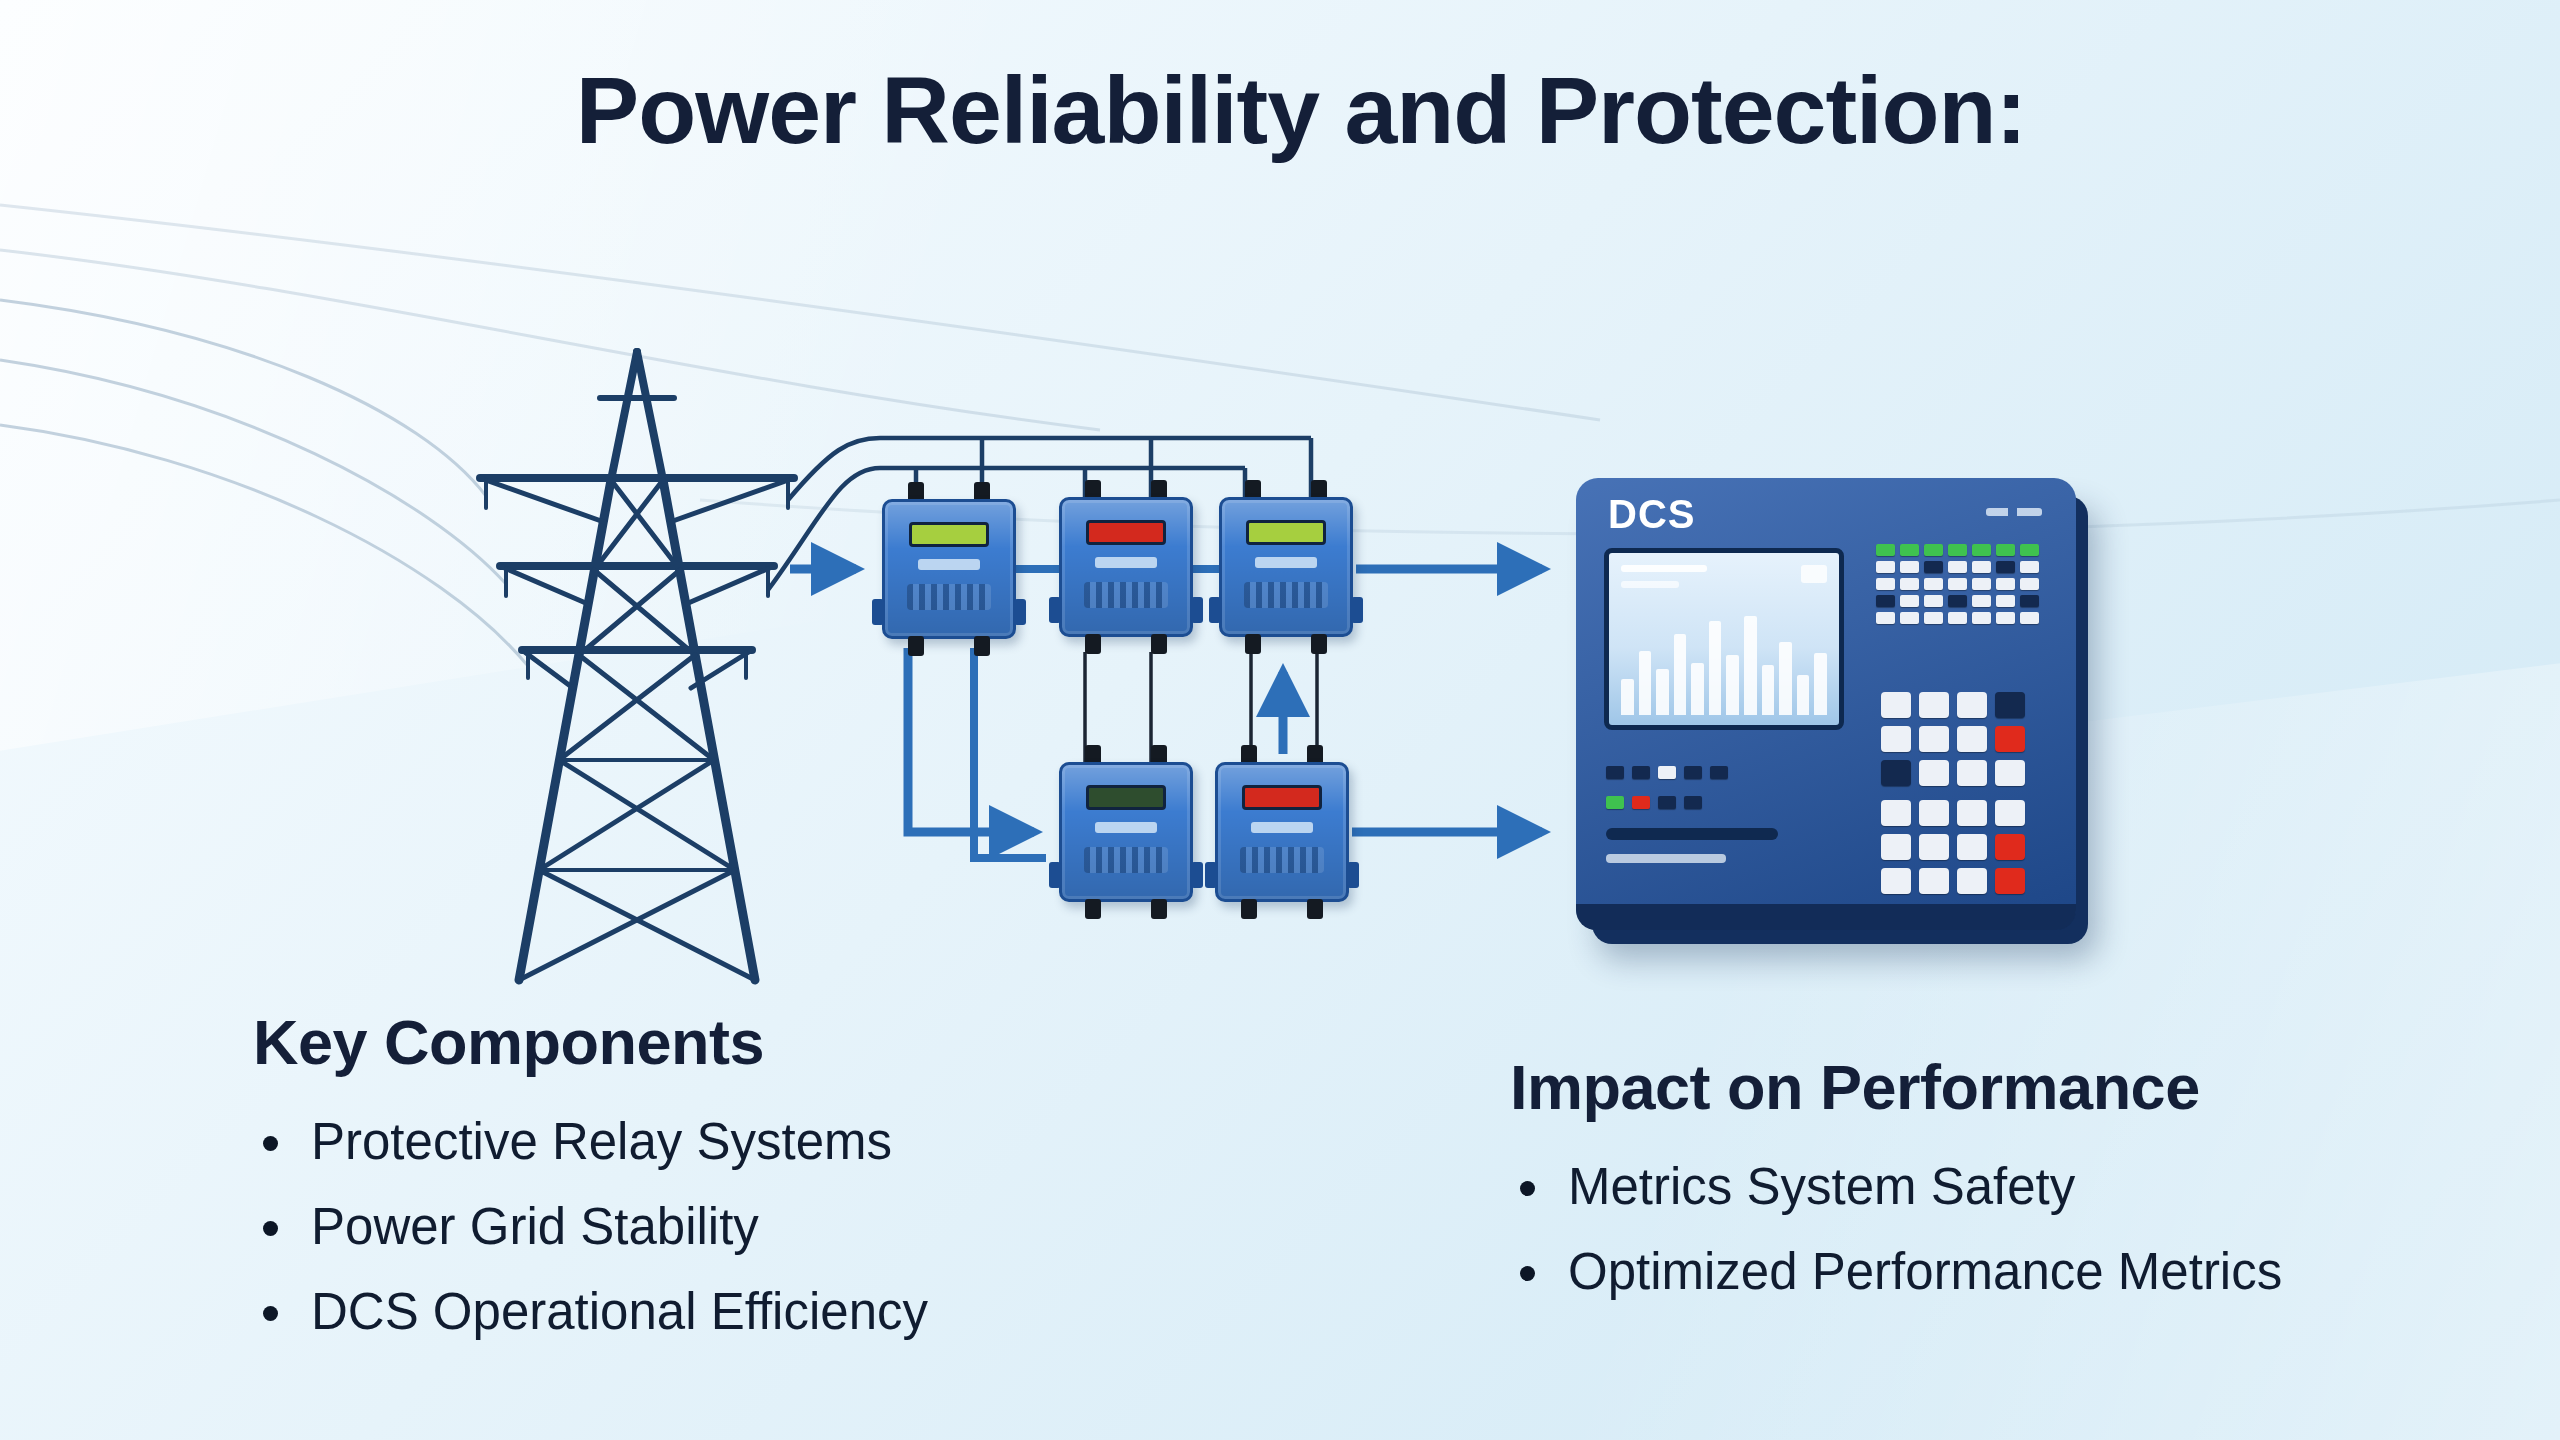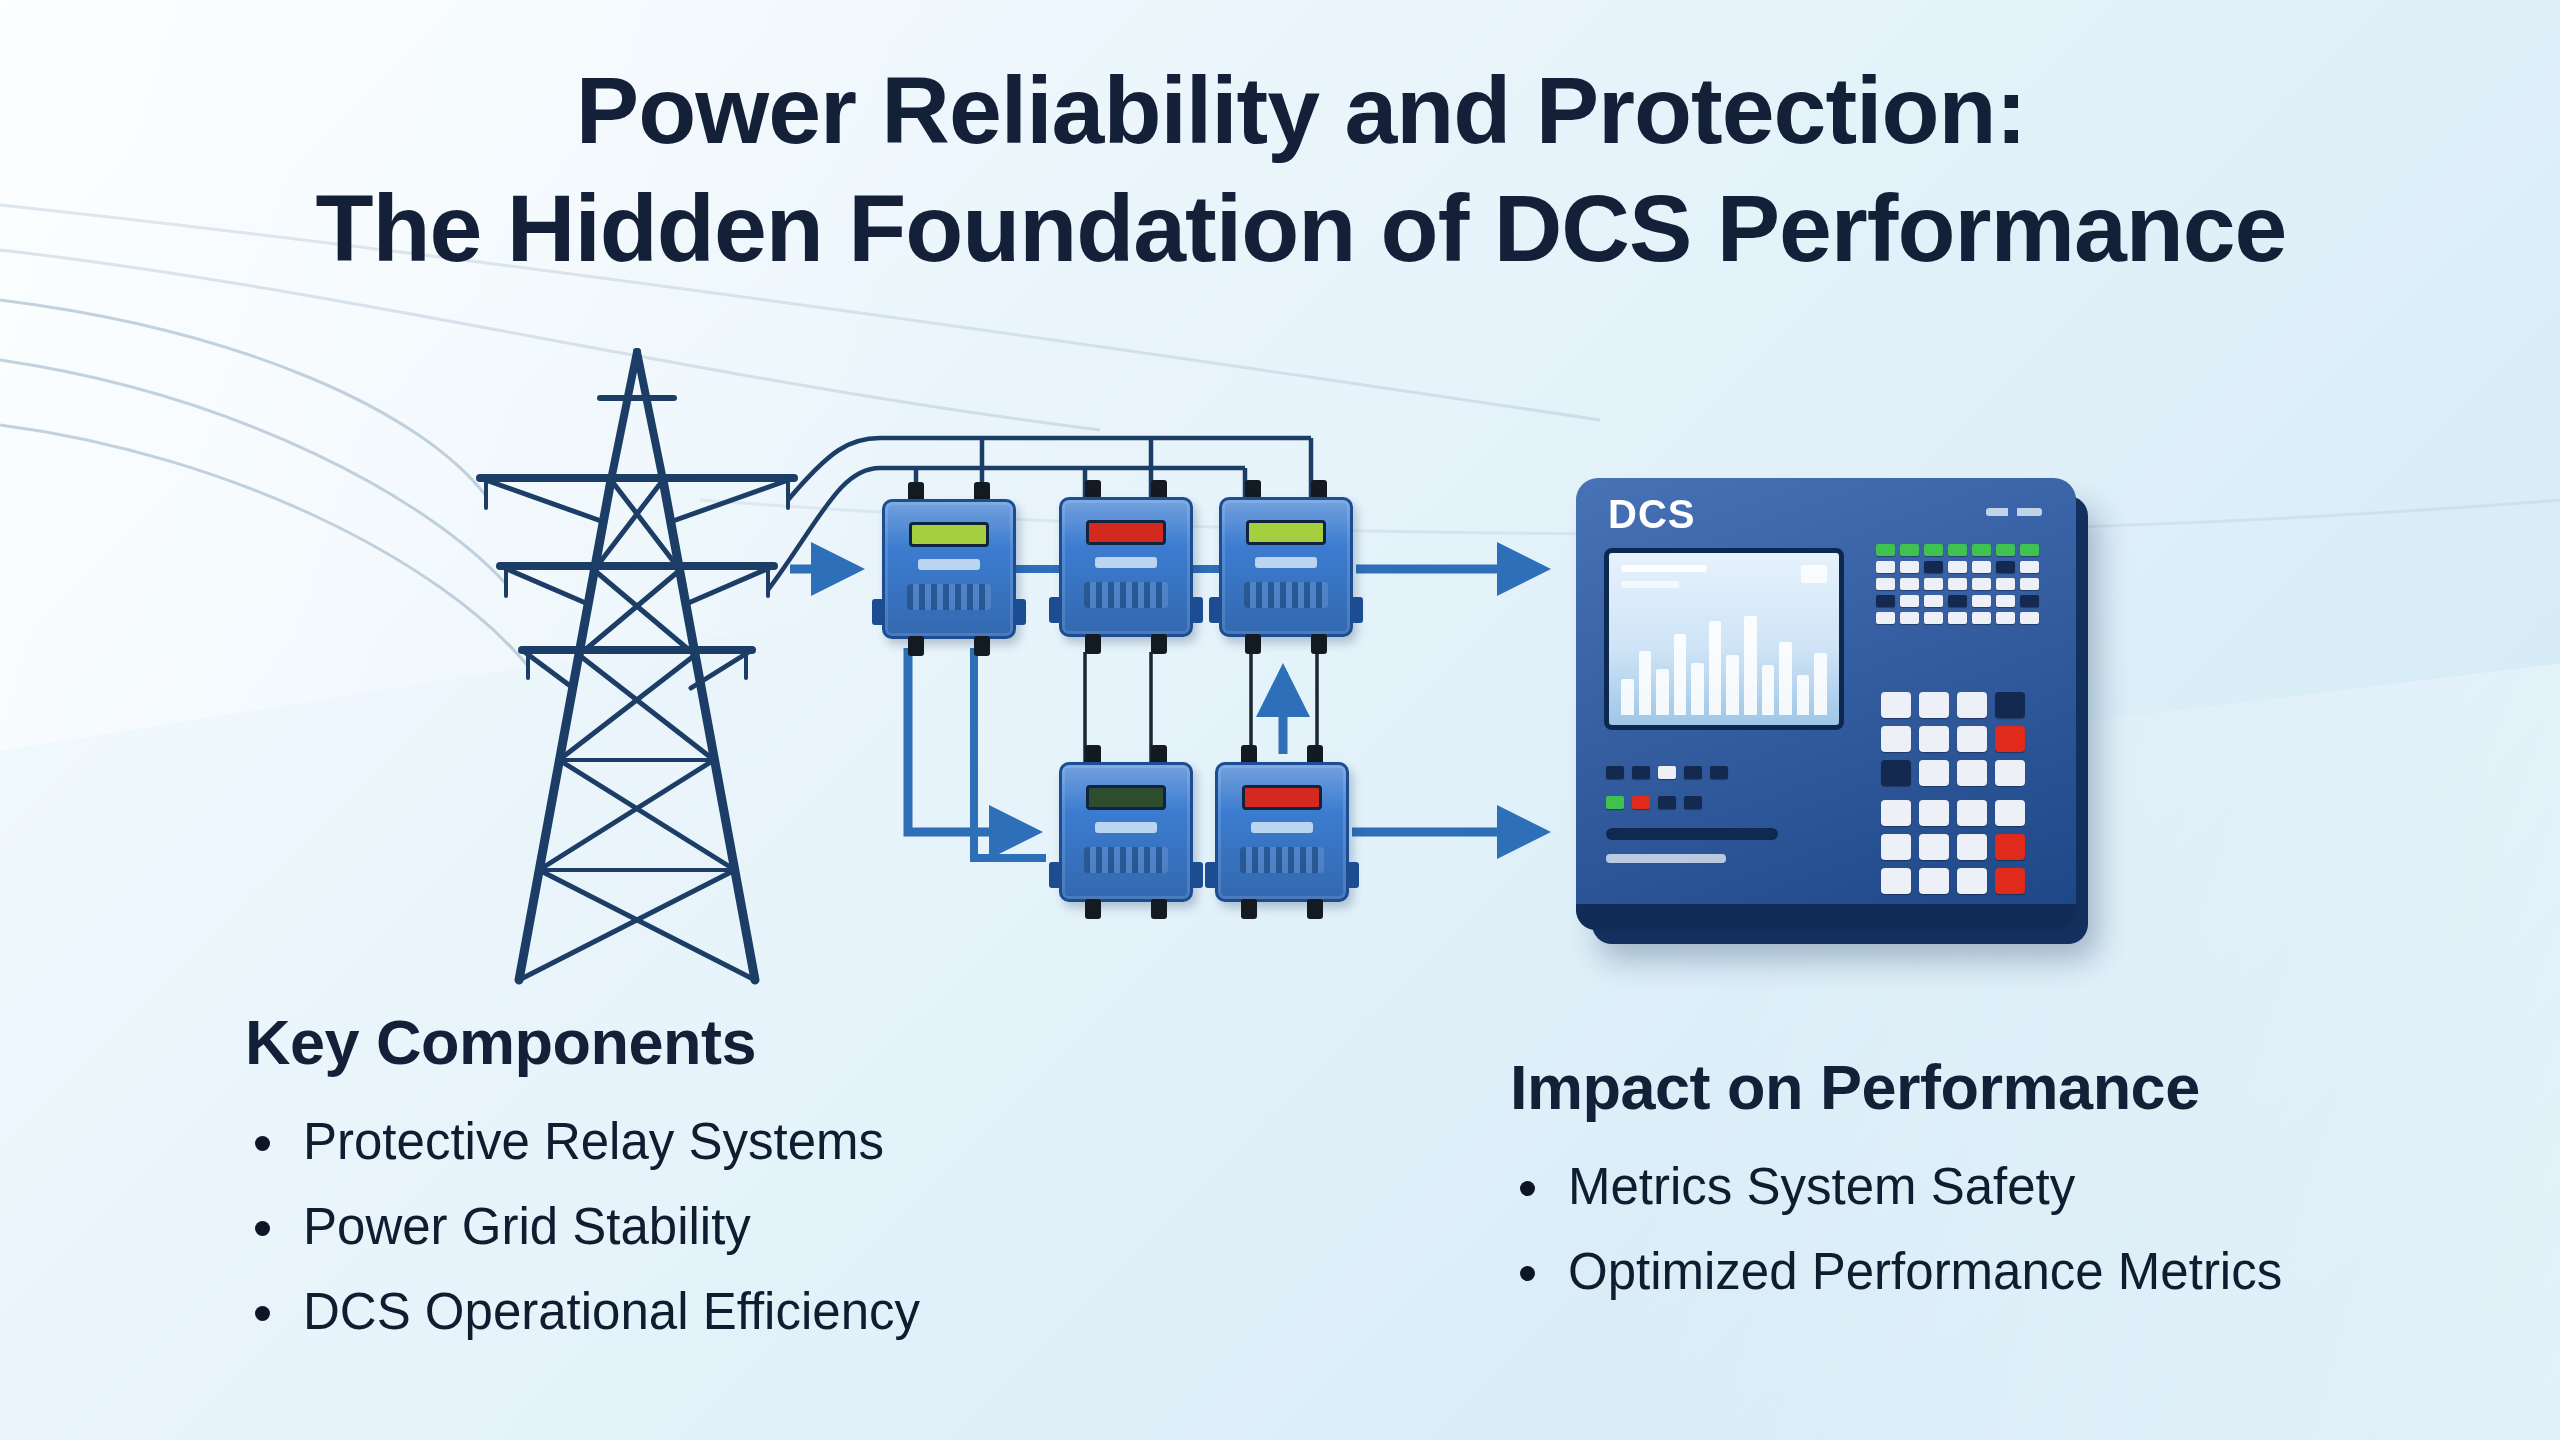--- a/index.html
+++ b/index.html
@@ -90,35 +90,34 @@
   .slot { position:absolute; left:30px; top:350px; width:172px; height:12px; background:#0f2950; border-radius:6px; }
   .slot2 { position:absolute; left:30px; top:376px; width:120px; height:9px; background:rgba(233,241,248,.75); border-radius:4px; }
   .dcs-footer { position:absolute; left:0; right:0; bottom:0; height:26px; background:#122c58; border-radius:0 0 20px 20px; }
 
   
   .list-block { position:absolute; z-index:5; }
   .list-block h2 { font-size:63px; font-weight:700; color:var(--title-text,#141f38); margin-bottom:34px; letter-spacing:-0.5px; }
   .list-block ul { list-style:none; }
   .list-block li { position:relative; font-size:51px; color:var(--body-text,#101c30); padding-left:58px; margin-bottom:26px; }
   .list-block li::before { content:""; position:absolute; left:10px; top:24px; width:15px; height:15px; border-radius:50%; background:#0c1626; }
-  .kc { left:245px; top:1006px; }
+  .kc { left:253px; top:1006px; }
   .ip { left:1510px; top:1051px; }
 </style>
 </head>
 <body>
 
 <div class="page">
 
   <div class="streak s1"></div>
   <div class="streak s2"></div>
 
   <div class="title-wrap">
     <h1>
       <span>Power Reliability and Protection:</span>
-      <span>The Hidden Foundation of DCS Performance</span>
     </h1>
   </div>
 
   <svg class="diagram" width="2560" height="1440" viewBox="0 0 2560 1440">
     <defs>
       <marker id="ah" markerWidth="8" markerHeight="8" refX="5" refY="3" orient="auto" markerUnits="strokeWidth">
         <path d="M0,0 L6,3 L0,6 Z" class="ah-fill"></path>
       </marker>
     </defs>
 

